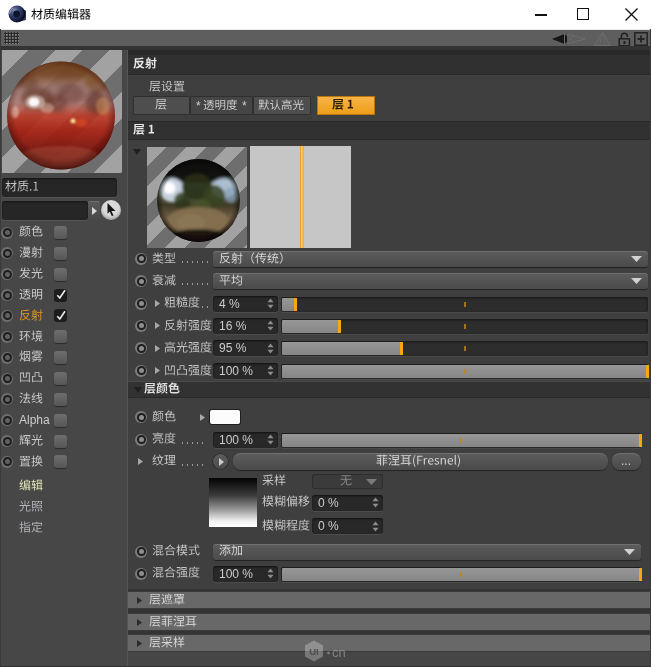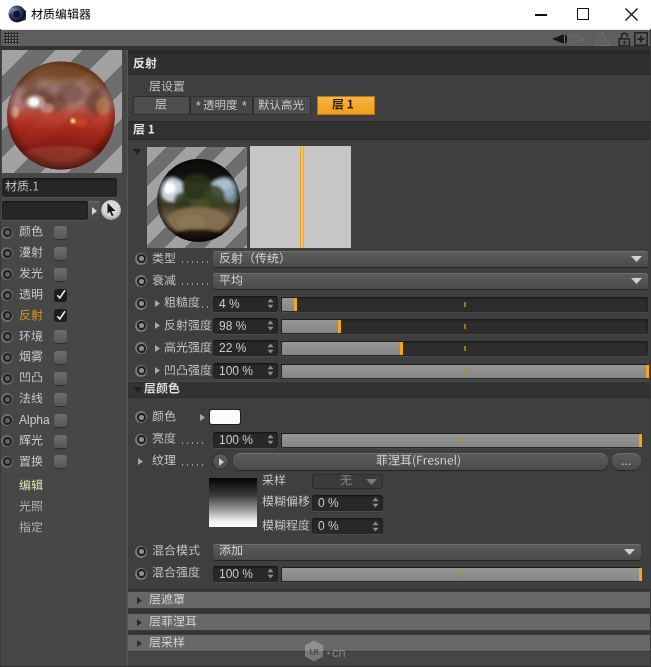--- a/index.html
+++ b/index.html
@@ -475,21 +475,21 @@
     </svg></div>
 <div style="position:absolute;left:164px;top:318.7px;line-height:0;"><svg width="48.0" height="14.52">
       <g transform="translate(0,10.56) scale(0.012,-0.012)" fill="#c8c8c8">
         <path transform="translate(0,0)" d="M804 831C660 790 394 765 169 754V488C169 332 160 115 55 -39C74 -47 106 -69 120 -83C224 70 244 297 246 462H313C359 330 424 221 511 134C423 68 321 21 214 -7C229 -24 248 -54 257 -75C371 -41 478 10 570 82C657 13 763 -38 890 -71C900 -50 921 -20 937 -5C815 22 712 68 628 131C729 227 808 353 852 517L801 539L786 535H246V690C463 700 705 726 866 771ZM754 462C713 349 649 255 568 182C489 257 429 351 389 462Z"></path>
         <path transform="translate(1000,0)" d="M533 421C583 349 632 250 650 185L714 214C693 279 644 375 591 447ZM191 529H390V446H191ZM191 586V668H390V586ZM191 390H390V305H191ZM52 305V238H307C237 148 136 70 31 20C46 8 72 -20 82 -34C197 29 310 124 388 238H390V4C390 -10 385 -15 370 -15C355 -16 307 -17 256 -15C265 -33 276 -63 280 -81C350 -81 396 -79 424 -69C450 -57 460 -36 460 4V728H298C311 758 327 795 340 830L263 841C256 808 242 763 228 728H123V305ZM778 836V609H498V537H778V14C778 -4 771 -8 753 -9C737 -10 681 -10 619 -8C630 -28 641 -60 645 -79C727 -80 777 -78 807 -65C837 -54 849 -33 849 14V537H958V609H849V836Z"></path>
         <path transform="translate(2000,0)" d="M517 723H807V600H517ZM448 787V537H628V447H427V178H628V32L381 18L392 -55C519 -46 698 -33 871 -19C884 -44 894 -68 900 -88L965 -59C944 1 891 92 839 160L778 134C797 107 817 77 836 46L699 37V178H906V447H699V537H879V787ZM493 384H628V241H493ZM699 384H837V241H699ZM85 564C77 469 62 344 47 267H91L287 266C275 92 262 23 243 4C234 -6 225 -7 209 -7C192 -7 148 -6 103 -2C115 -21 123 -51 124 -72C170 -75 216 -75 240 -73C269 -71 288 -64 305 -43C333 -13 348 74 361 302C363 312 364 335 364 335H127C133 384 140 441 146 495H368V787H58V718H298V564Z"></path>
         <path transform="translate(3000,0)" d="M386 644V557H225V495H386V329H775V495H937V557H775V644H701V557H458V644ZM701 495V389H458V495ZM757 203C713 151 651 110 579 78C508 111 450 153 408 203ZM239 265V203H369L335 189C376 133 431 86 497 47C403 17 298 -1 192 -10C203 -27 217 -56 222 -74C347 -60 469 -35 576 7C675 -37 792 -65 918 -80C927 -61 946 -31 962 -15C852 -5 749 15 660 46C748 93 821 157 867 243L820 268L807 265ZM473 827C487 801 502 769 513 741H126V468C126 319 119 105 37 -46C56 -52 89 -68 104 -80C188 78 201 309 201 469V670H948V741H598C586 773 566 813 548 845Z"></path>
       </g>
     </svg></div>
 <div style="position:absolute;left:213px;top:317.9px;width:65px;height:16px;background:#282828;border-radius:3px;box-shadow:0 1px 0 rgba(255,255,255,0.07), inset 0 1px 2px rgba(0,0,0,0.6);"></div>
-<div style="position:absolute;left:219px;top:316.9px;font:normal 12px &quot;Liberation Sans&quot;,sans-serif;color:#cbcbcb;line-height:18.0px;white-space:pre;">98 %</div>
+<div style="position:absolute;left:219px;top:316.9px;font:normal 12px &quot;Liberation Sans&quot;,sans-serif;color:#cbcbcb;line-height:18.0px;white-space:pre;">16 %</div>
 <svg width="7" height="11" style="position:absolute;left:267px;top:320.4px">
     <polygon points="0.5,4.2 6.5,4.2 3.5,0.5" fill="#8d8d8d"></polygon>
     <polygon points="0.5,6.8 6.5,6.8 3.5,10.5" fill="#8d8d8d"></polygon>
   </svg>
 <div style="position:absolute;left:281px;top:318.9px;width:367px;height:15px;background:#2d2d2d;border-radius:2px;box-shadow:inset 0 1px 3px rgba(0,0,0,0.55), 0 1px 0 rgba(255,255,255,0.06);"></div>
 <div style="position:absolute;left:282px;top:319.9px;width:58px;height:13px;background:linear-gradient(#979797,#868686);border-radius:1px;"></div>
 <div style="position:absolute;left:464px;top:323.9px;width:1.5px;height:5px;background:#c08415;opacity:0.8;"></div>
 <div style="position:absolute;left:338px;top:319.9px;width:3px;height:13px;background:#f7a80d;"></div>
 <div style="position:absolute;left:135px;top:342.3px;width:12px;height:12px;border-radius:50%;background:#7b7b7b;">
     <div style="position:absolute;left:1.5px;top:1.5px;width:9px;height:9px;border-radius:50%;background:#1e1e1e;">
@@ -501,21 +501,21 @@
     </svg></div>
 <div style="position:absolute;left:164px;top:341.1px;line-height:0;"><svg width="48.0" height="14.52">
       <g transform="translate(0,10.56) scale(0.012,-0.012)" fill="#c8c8c8">
         <path transform="translate(0,0)" d="M286 559H719V468H286ZM211 614V413H797V614ZM441 826 470 736H59V670H937V736H553C542 768 527 810 513 843ZM96 357V-79H168V294H830V-1C830 -12 825 -16 813 -16C801 -16 754 -17 711 -15C720 -31 731 -54 735 -72C799 -72 842 -72 869 -63C896 -53 905 -37 905 0V357ZM281 235V-21H352V29H706V235ZM352 179H638V85H352Z"></path>
         <path transform="translate(1000,0)" d="M138 766C189 687 239 582 256 516L329 544C310 612 257 714 206 791ZM795 802C767 723 712 612 669 544L733 519C777 584 831 687 873 774ZM459 840V458H55V387H322C306 197 268 55 34 -16C51 -31 73 -61 81 -80C333 3 383 167 401 387H587V32C587 -54 611 -78 701 -78C719 -78 826 -78 846 -78C931 -78 951 -35 960 129C939 135 907 148 890 161C886 17 880 -7 840 -7C816 -7 728 -7 709 -7C670 -7 662 -1 662 32V387H948V458H535V840Z"></path>
         <path transform="translate(2000,0)" d="M517 723H807V600H517ZM448 787V537H628V447H427V178H628V32L381 18L392 -55C519 -46 698 -33 871 -19C884 -44 894 -68 900 -88L965 -59C944 1 891 92 839 160L778 134C797 107 817 77 836 46L699 37V178H906V447H699V537H879V787ZM493 384H628V241H493ZM699 384H837V241H699ZM85 564C77 469 62 344 47 267H91L287 266C275 92 262 23 243 4C234 -6 225 -7 209 -7C192 -7 148 -6 103 -2C115 -21 123 -51 124 -72C170 -75 216 -75 240 -73C269 -71 288 -64 305 -43C333 -13 348 74 361 302C363 312 364 335 364 335H127C133 384 140 441 146 495H368V787H58V718H298V564Z"></path>
         <path transform="translate(3000,0)" d="M386 644V557H225V495H386V329H775V495H937V557H775V644H701V557H458V644ZM701 495V389H458V495ZM757 203C713 151 651 110 579 78C508 111 450 153 408 203ZM239 265V203H369L335 189C376 133 431 86 497 47C403 17 298 -1 192 -10C203 -27 217 -56 222 -74C347 -60 469 -35 576 7C675 -37 792 -65 918 -80C927 -61 946 -31 962 -15C852 -5 749 15 660 46C748 93 821 157 867 243L820 268L807 265ZM473 827C487 801 502 769 513 741H126V468C126 319 119 105 37 -46C56 -52 89 -68 104 -80C188 78 201 309 201 469V670H948V741H598C586 773 566 813 548 845Z"></path>
       </g>
     </svg></div>
 <div style="position:absolute;left:213px;top:340.3px;width:65px;height:16px;background:#282828;border-radius:3px;box-shadow:0 1px 0 rgba(255,255,255,0.07), inset 0 1px 2px rgba(0,0,0,0.6);"></div>
-<div style="position:absolute;left:219px;top:339.3px;font:normal 12px &quot;Liberation Sans&quot;,sans-serif;color:#cbcbcb;line-height:18.0px;white-space:pre;">22 %</div>
+<div style="position:absolute;left:219px;top:339.3px;font:normal 12px &quot;Liberation Sans&quot;,sans-serif;color:#cbcbcb;line-height:18.0px;white-space:pre;">95 %</div>
 <svg width="7" height="11" style="position:absolute;left:267px;top:342.8px">
     <polygon points="0.5,4.2 6.5,4.2 3.5,0.5" fill="#8d8d8d"></polygon>
     <polygon points="0.5,6.8 6.5,6.8 3.5,10.5" fill="#8d8d8d"></polygon>
   </svg>
 <div style="position:absolute;left:281px;top:341.3px;width:367px;height:15px;background:#2d2d2d;border-radius:2px;box-shadow:inset 0 1px 3px rgba(0,0,0,0.55), 0 1px 0 rgba(255,255,255,0.06);"></div>
 <div style="position:absolute;left:282px;top:342.3px;width:120px;height:13px;background:linear-gradient(#979797,#868686);border-radius:1px;"></div>
 <div style="position:absolute;left:464px;top:346.3px;width:1.5px;height:5px;background:#c08415;opacity:0.8;"></div>
 <div style="position:absolute;left:400px;top:342.3px;width:3px;height:13px;background:#f7a80d;"></div>
 <div style="position:absolute;left:135px;top:364.7px;width:12px;height:12px;border-radius:50%;background:#7b7b7b;">
     <div style="position:absolute;left:1.5px;top:1.5px;width:9px;height:9px;border-radius:50%;background:#1e1e1e;">

